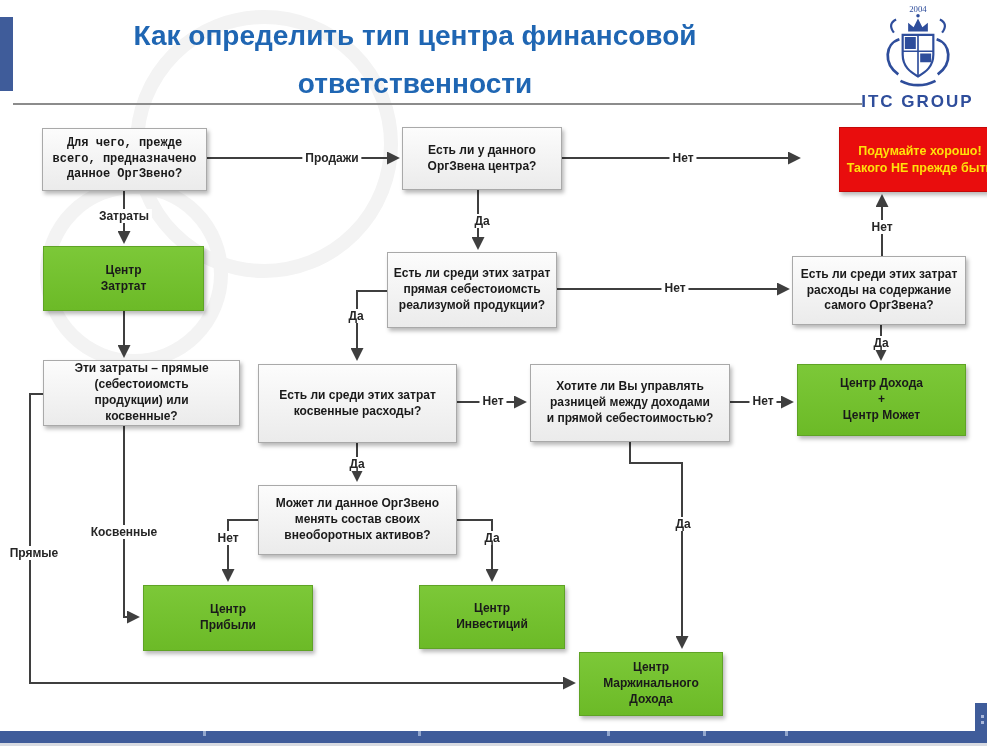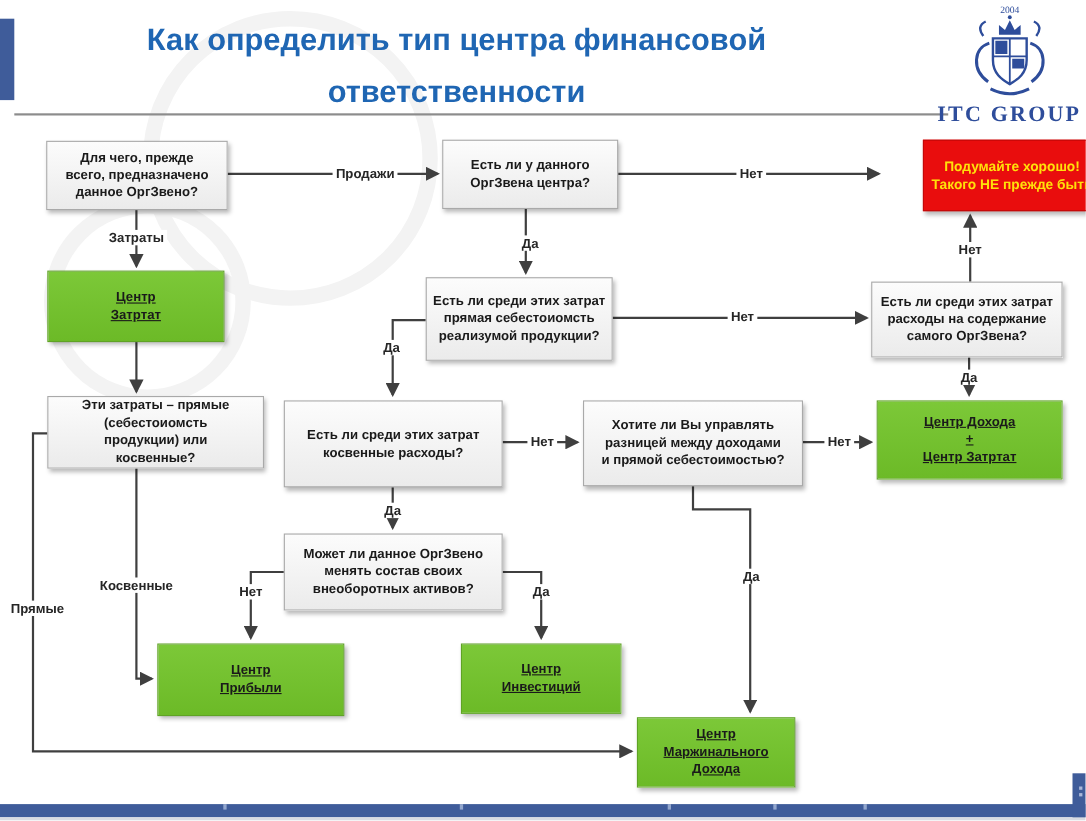--- a/index.html
+++ b/index.html
@@ -12,32 +12,32 @@
   .wm{position:absolute;border:14px solid #f3f3f3;border-radius:50%;z-index:0;}
   
   .side-accent{position:absolute;left:0;top:17px;width:13px;height:74px;background:#3f5c9a;z-index:2;}
   .title{
     position:absolute;left:40px;width:750px;text-align:center;
     color:#1f66b3;font-weight:bold;font-size:28px;z-index:2;white-space:nowrap;
   }
   .title-rule{position:absolute;left:13px;top:103px;width:849px;height:2px;background:#8c8c8c;z-index:2;}
   .logo-wrap{position:absolute;left:848px;top:2px;width:139px;height:112px;overflow:hidden;text-align:center;z-index:2;}
   .logo-name{
-    margin-top:-6px;color:#2e4d9b;font-family:Liberation Serif, serif;
-    font-size:20px;font-weight:bold;letter-spacing:2px;white-space:nowrap;
+    margin-top:-6px;color:#2e4d9b;font-family:Liberation Sans, sans-serif;
+    font-size:17px;font-weight:bold;letter-spacing:2px;white-space:nowrap;
   }
   
   .node{
     position:absolute;display:flex;flex-direction:column;justify-content:center;align-items:center;
     text-align:center;font-weight:bold;font-size:12px;line-height:1.32;color:#1a1a1a;
     box-shadow:2px 3px 4px rgba(0,0,0,.28);z-index:2;box-sizing:border-box;padding:2px;
   }
   .node div{white-space:nowrap;}
   .qnode{background:linear-gradient(180deg,#fcfcfc 0%,#ebebeb 100%);border:1px solid #a9a9a9;}
-  .gnode{background:linear-gradient(180deg,#7cc838 0%,#6cba27 100%);border:1px solid #5fa325;text-decoration:underline;}
+  .gnode{background:linear-gradient(180deg,#7cc838 0%,#6cba27 100%);border:1px solid #5fa325;}
   .wnode{background:#e90d0d;border:1px solid #c40808;color:#ffe10a;font-size:12.5px;}
   
   .elabel{
     position:absolute;transform:translate(-50%,-50%);background:#ffffff;
     padding:0 3px;font-weight:bold;font-size:12px;color:#262626;z-index:3;white-space:nowrap;
   }
   
   svg.edges{position:absolute;left:0;top:0;z-index:1;}
   
   .footer-bar{position:absolute;left:0;top:731px;width:987px;height:12px;background:#3f5c9a;z-index:2;}
@@ -100,21 +100,21 @@
     <path d="M124,426 V617 H138" marker-end="url(#arr)"></path>
     <path d="M457,402 H525" marker-end="url(#arr)"></path>
     <path d="M730,402 H792" marker-end="url(#arr)"></path>
     <path d="M357,443 V480" marker-end="url(#arr)"></path>
     <path d="M258,520 H228 V580" marker-end="url(#arr)"></path>
     <path d="M457,520 H492 V580" marker-end="url(#arr)"></path>
     <path d="M630,442 V463 H682 V647" marker-end="url(#arr)"></path>
   </g>
 </svg>
 
-<div class="node qnode" style="left:42px;top:128px;width:165px;height:63px;">
+<div class="node qnode" style="left:42px;top:128px;width:165px;height:63px;font-family:Liberation Mono, monospace;">
   <div>Для чего, прежде</div>
   <div>всего, предназначено</div>
   <div>данное ОргЗвено?</div>
 </div>
 
 <div class="node qnode" style="left:402px;top:127px;width:160px;height:63px;">
   <div>Есть ли у данного</div>
   <div>ОргЗвена центра?</div>
 </div>
 
@@ -154,21 +154,21 @@
 
 <div class="node qnode" style="left:530px;top:364px;width:200px;height:78px;">
   <div>Хотите ли Вы управлять</div>
   <div>разницей между доходами</div>
   <div>и прямой себестоимостью?</div>
 </div>
 
 <div class="node gnode" style="left:797px;top:364px;width:169px;height:72px;">
   <div>Центр Дохода</div>
   <div>+</div>
-  <div>Центр Затртат</div>
+  <div>Центр Может</div>
 </div>
 
 <div class="node qnode" style="left:258px;top:485px;width:199px;height:70px;">
   <div>Может ли данное ОргЗвено</div>
   <div>менять состав своих</div>
   <div>внеоборотных активов?</div>
 </div>
 
 <div class="node gnode" style="left:143px;top:585px;width:170px;height:66px;">
   <div>Центр</div>

